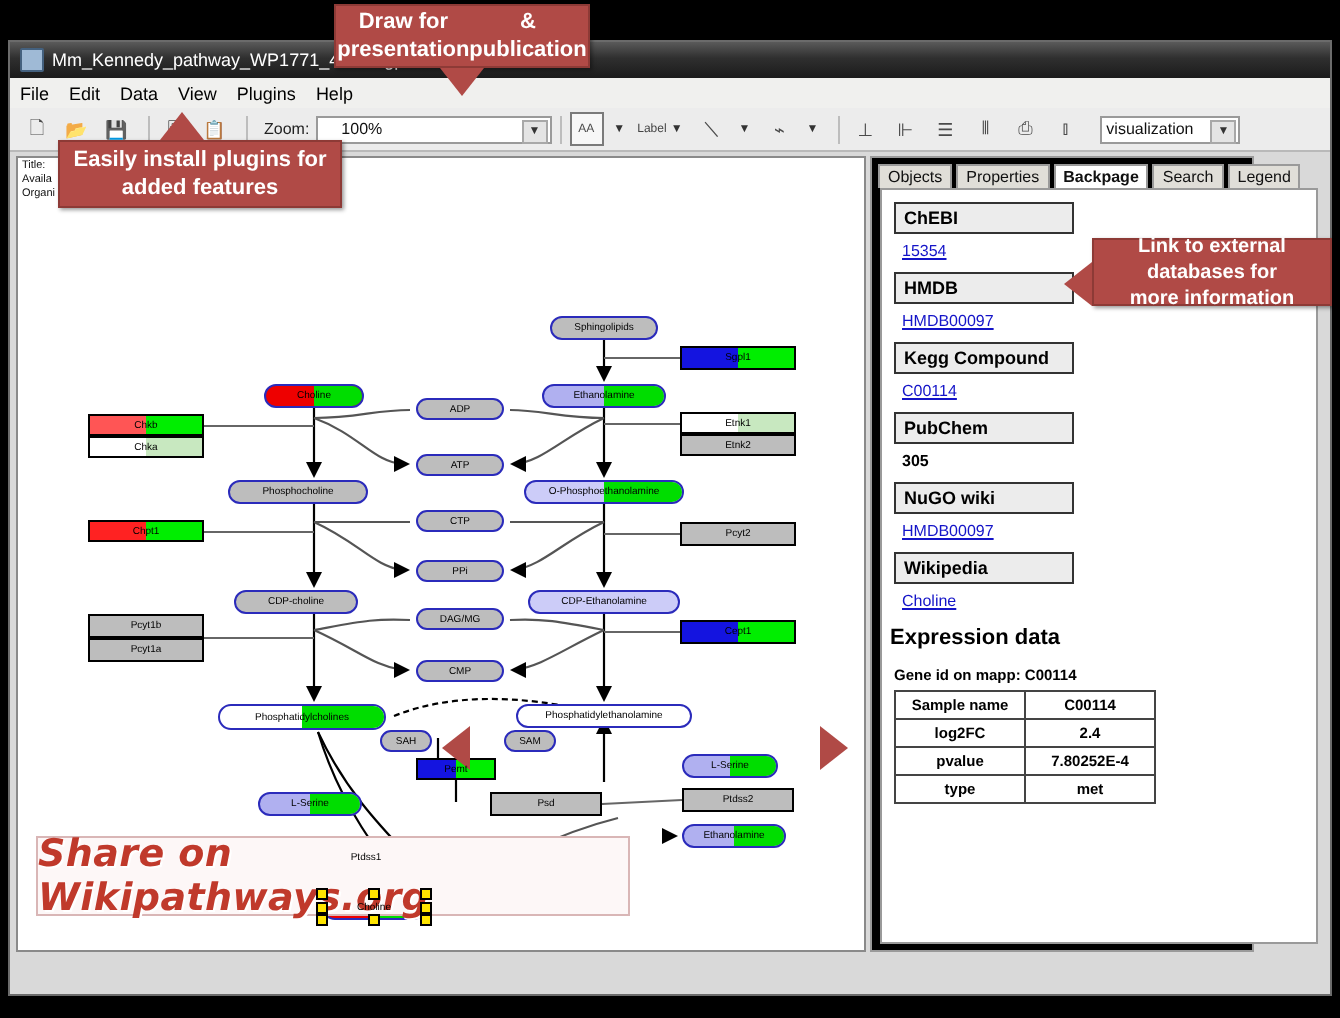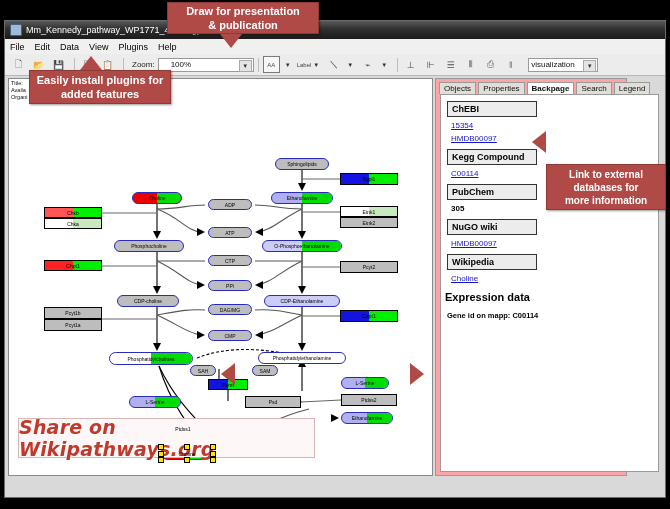--- a/index.html
+++ b/index.html
@@ -26,21 +26,21 @@
   .combo{height:14px;border:1px solid #9a9a9a;background:#fff;font-size:8px;color:#111;
          display:flex;align-items:center;padding:0 2px;box-sizing:border-box;position:relative;}
   .combo .arr{position:absolute;right:1px;top:1px;width:11px;height:10px;background:#e4e4e4;
       border:1px solid #a8a8a8;font-size:6px;display:flex;align-items:center;justify-content:center;color:#333;}
   .dd{display:flex;align-items:center;margin-right:3px;}
   .ddarrow{font-size:6px;color:#333;margin-left:2px;margin-right:3px;}
 
   
   .canvaswrap{position:absolute;left:3px;top:57px;width:425px;height:398px;background:#fff;
       border:1px solid #8a8a8a;box-sizing:border-box;overflow:hidden;}
-  .sidepanel{position:absolute;left:430px;top:57px;width:192px;height:398px;background:#fca5a5;
+  .sidepanel{position:absolute;left:430px;top:57px;width:192px;height:398px;background:#000000;
       border:1px solid #9a9a9a;box-sizing:border-box;}
   .statusbar{position:absolute;left:3px;top:458px;width:656px;height:15px;background:#e9e9e9;
       border:1px solid #a9a9a9;box-sizing:border-box;font-size:8px;color:#111;
       display:flex;align-items:center;padding-left:3px;}
 
   
   .meta{position:absolute;left:2px;top:1px;font-size:5.5px;color:#111;line-height:7px;}
 
   
   .tabs{position:absolute;left:3px;top:2px;height:13px;display:flex;align-items:flex-end;font-size:8px;}
@@ -106,21 +106,21 @@
 
     <div class="toolbar">
       <div class="tbtn">🗋</div>
       <div class="tbtn">📂</div>
       <div class="tbtn">💾</div>
       <div class="sep"></div>
       <div class="tbtn">⎘</div>
       <div class="tbtn">📋</div>
       <div class="sep"></div>
       <span class="zlabel">Zoom:</span>
-      <div class="combo" style="width:96px;padding-left:12px;">
+      <div class="combo" style="width:118px;padding-left:12px;">
         <span>100%</span>
         <span class="arr">▼</span>
       </div>
       <div class="sep"></div>
       <div class="dd">
         <div class="tbtn" style="border:1px solid #7a7a7a;background:#f7f7f7;font-size:6px;">AA</div>
         <span class="ddarrow">▼</span>
       </div>
       <div class="dd">
         <span style="font-size:6px;color:#444;">Label</span>
@@ -365,50 +365,71 @@
           <div class="tab">Objects</div>
           <div class="tab">Properties</div>
           <div class="tab active">Backpage</div>
           <div class="tab">Search</div>
           <div class="tab">Legend</div>
         </div>
       <div class="panelbody">
         <div id="db-list">
             <div class="dbhdr">ChEBI</div>
             <div class="dbval">15354</div>
+            <div class="dbhdr">HMDB</div>
             <div class="dbval">HMDB00097</div>
             <div class="dbhdr">Kegg Compound</div>
             <div class="dbval">C00114</div>
             <div class="dbhdr">PubChem</div>
             <div class="dbval plain">305</div>
             <div class="dbhdr">NuGO wiki</div>
             <div class="dbval">HMDB00097</div>
             <div class="dbhdr">Wikipedia</div>
             <div class="dbval">Choline</div>
           </div>
         <div class="exprhdr">Expression data</div>
         <div class="geneid">Gene id on mapp: C00114</div>
+        <table class="expr">
+          <tbody id="expr-body">
+              <tr>
+                <td>Sample name</td>
+                <td>C00114</td>
+              </tr>
+              <tr>
+                <td>log2FC</td>
+                <td>2.4</td>
+              </tr>
+              <tr>
+                <td>pvalue</td>
+                <td>7.80252E-4</td>
+              </tr>
+              <tr>
+                <td>type</td>
+                <td>met</td>
+              </tr>
+            </tbody>
+        </table>
       </div>
     </div>
 
   </div>
 
-  <div class="callout" style="left:167px;top:2px;width:152px;height:32px;flex-direction:column;">
+  <div class="callout" style="left:167px;top:2px;width:128px;height:32px;flex-direction:row;">
     <span>Draw for presentation</span>
     <span>&amp; publication</span>
   </div>
   <div class="tri down" style="left:220px;top:34px;"></div>
 
   <div class="callout" style="left:29px;top:70px;width:142px;height:34px;flex-direction:column;">
     <span>Easily install plugins for</span>
     <span>added features</span>
   </div>
   <div class="tri up" style="left:80px;top:56px;"></div>
 
-  <div class="callout" style="left:546px;top:119px;width:120px;height:46px;flex-direction:column;font-size:10px;line-height:13px;margin-top:45px;">
+  <div class="callout" style="left:546px;top:119px;width:120px;height:34px;flex-direction:column;font-size:10px;line-height:13px;">
     <span>Link  to external</span>
     <span>databases  for</span>
     <span>more information</span>
   </div>
   <div class="tri left" style="left:532px;top:131px;"></div>
 
   <div class="tri left" style="left:221px;top:363px;"></div>
   <div class="tri right" style="left:410px;top:363px;"></div>
 
   <div class="sharebox">

